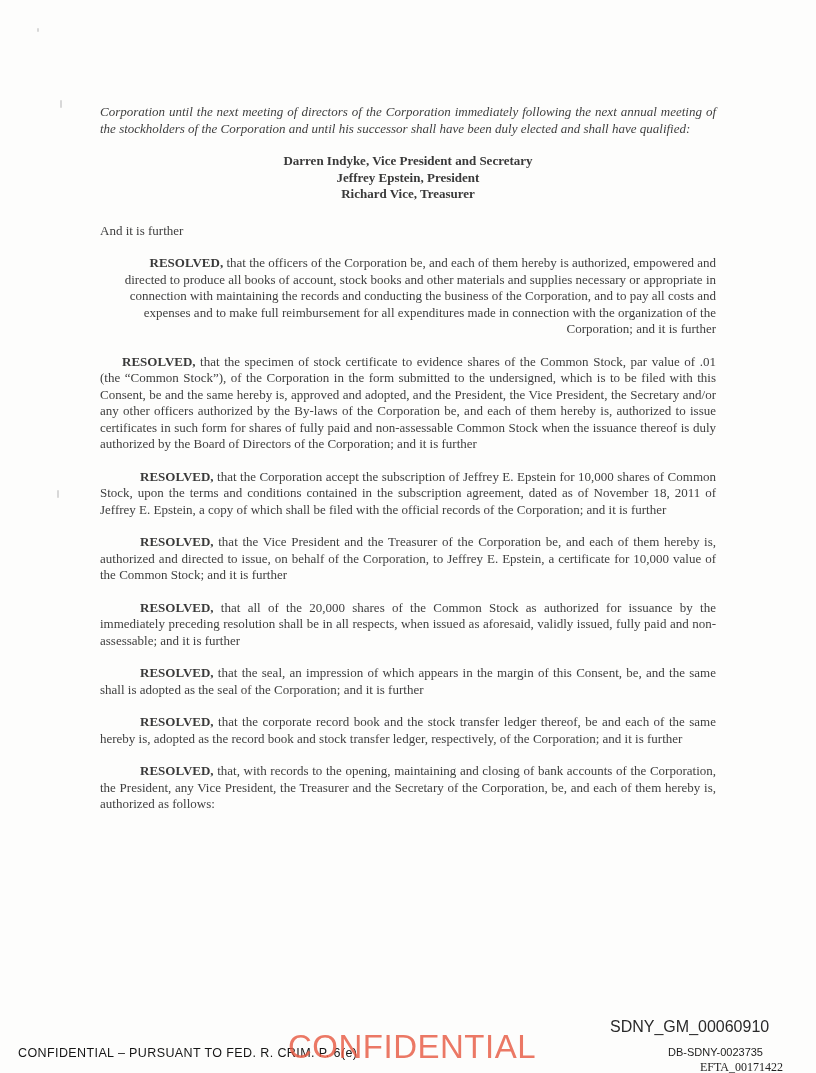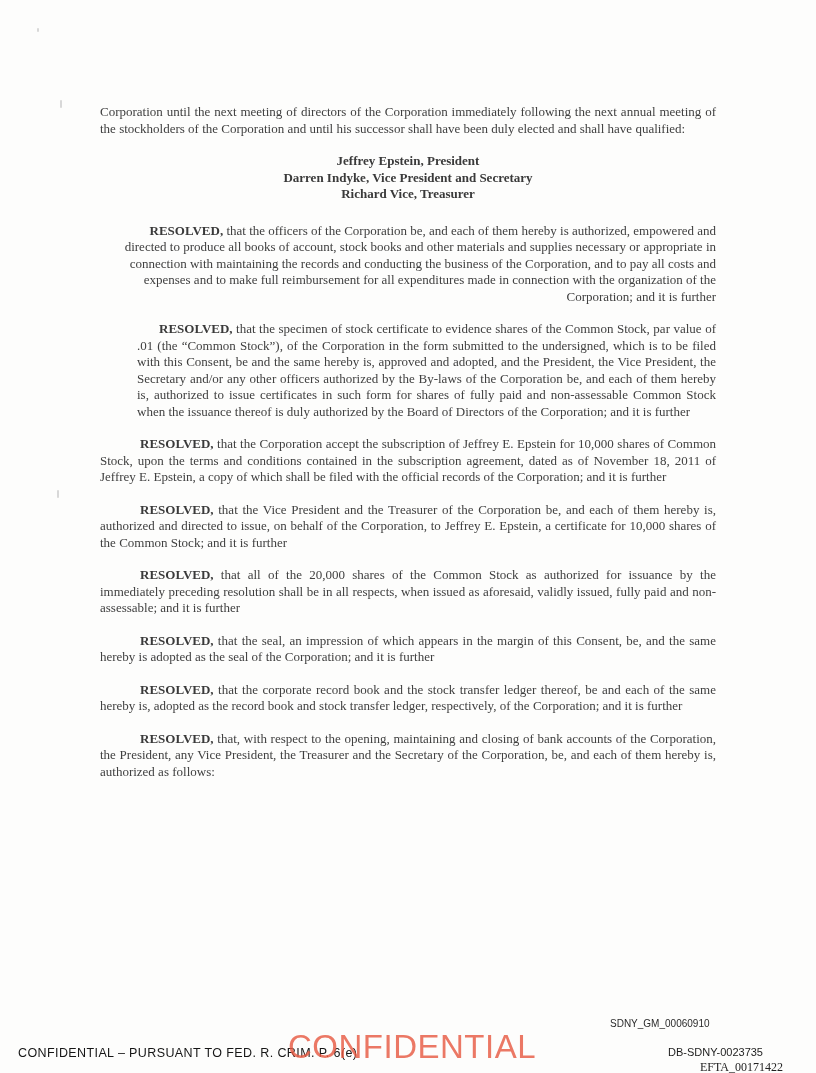--- a/index.html
+++ b/index.html
@@ -16,42 +16,42 @@
   .body-text {
     position: absolute;
     left: 100px;
     top: 104px;
     width: 616px;
     font-size: 13px;
     line-height: 16.5px;
     text-align: justify;
   }
   .para { margin-bottom: 16px; }
-  .intro { text-align: justify; }
+  .intro { text-align: justify; font-style: italic; }
   .officers {
     text-align: center;
     font-weight: bold;
     color: #3a3a3a;
     margin-top: 4px;
     margin-bottom: 20px;
   }
   .officers p { line-height: 16.5px; }
   .flush { text-align: left; }
   .resolution { text-indent: 40px; }
-  .indent-small { text-indent: 22px; margin-left: 37px; }
+  .indent-small { text-indent: 22px; }
   .ragged { text-align: right; }
   .lead { font-weight: bold; color: #3a3a3a; }
 
   
   .bates-top {
     position: absolute;
     left: 610px;
     top: 1018px;
     font-family: "Liberation Sans", sans-serif;
-    font-size: 10px;
+    font-size: 16px;
     color: #2a2a2a;
   }
   .legend {
     position: absolute;
     left: 18px;
     top: 1046px;
     font-family: "Liberation Sans", sans-serif;
     font-size: 12.5px;
     letter-spacing: 0.4px;
     color: #161616;
@@ -97,41 +97,42 @@
 
   <div class="artifact a1"></div>
   <div class="artifact a2"></div>
   <div class="artifact a3"></div>
 
   <div class="body-text">
 
     <p class="para intro">Corporation until the next meeting of directors of the Corporation immediately following the next annual meeting of the stockholders of the Corporation and until his successor shall have been duly elected and shall have qualified:</p>
 
     <div class="officers">
+      <p>Darren Indyke, Vice President and Secretary</p>
       <p>Jeffrey Epstein, President</p>
-      <p>Darren Indyke, Vice President and Secretary</p>
       <p>Richard Vice, Treasurer</p>
     </div>
 
+    <p class="para flush">And it is further</p>
 
     <p class="para resolution ragged"><span class="lead">RESOLVED,</span><span> that the officers of the Corporation be, and each of them hereby is authorized, empowered and directed to produce all books of account, stock books and other materials and supplies necessary or appropriate in connection with maintaining the records and conducting the business of the Corporation, and to pay all costs and expenses and to make full reimbursement for all expenditures made in connection with the organization of the Corporation; and it is further</span></p>
 
     <p class="para resolution indent-small"><span class="lead">RESOLVED,</span><span> that the specimen of stock certificate to evidence shares of the Common Stock, par value of .01 (the “Common Stock”), of the Corporation in the form submitted to the undersigned, which is to be filed with this Consent, be and the same hereby is, approved and adopted, and the President, the Vice President, the Secretary and/or any other officers authorized by the By-laws of the Corporation be, and each of them hereby is, authorized to issue certificates in such form for shares of fully paid and non-assessable Common Stock when the issuance thereof is duly authorized by the Board of Directors of the Corporation; and it is further</span></p>
 
     <p class="para resolution"><span class="lead">RESOLVED,</span><span> that the Corporation accept the subscription of Jeffrey E. Epstein for 10,000 shares of Common Stock, upon the terms and conditions contained in the subscription agreement, dated as of November 18, 2011 of Jeffrey E. Epstein, a copy of which shall be filed with the official records of the Corporation; and it is further</span></p>
 
-    <p class="para resolution"><span class="lead">RESOLVED,</span><span> that the Vice President and the Treasurer of the Corporation be, and each of them hereby is, authorized and directed to issue, on behalf of the Corporation, to Jeffrey E. Epstein, a certificate for 10,000 shares of the Common Stock; and it is further</span></p>
+    <p class="para resolution"><span class="lead">RESOLVED,</span><span> that the Vice President and the Treasurer of the Corporation be, and each of them hereby is, authorized and directed to issue, on behalf of the Corporation, to Jeffrey E. Epstein, a certificate for 10,000 value of the Common Stock; and it is further</span></p>
 
     <p class="para resolution"><span class="lead">RESOLVED,</span><span> that all of the 20,000 shares of the Common Stock as authorized for issuance by the immediately preceding resolution shall be in all respects, when issued as aforesaid, validly issued, fully paid and non-assessable; and it is further</span></p>
 
-    <p class="para resolution"><span class="lead">RESOLVED,</span><span> that the seal, an impression of which appears in the margin of this Consent, be, and the same hereby is adopted as the seal of the Corporation; and it is further</span></p>
+    <p class="para resolution"><span class="lead">RESOLVED,</span><span> that the seal, an impression of which appears in the margin of this Consent, be, and the same shall is adopted as the seal of the Corporation; and it is further</span></p>
 
     <p class="para resolution"><span class="lead">RESOLVED,</span><span> that the corporate record book and the stock transfer ledger thereof, be and each of the same hereby is, adopted as the record book and stock transfer ledger, respectively, of the Corporation; and it is further</span></p>
 
-    <p class="para resolution"><span class="lead">RESOLVED,</span><span> that, with respect to the opening, maintaining and closing of bank accounts of the Corporation, the President, any Vice President, the Treasurer and the Secretary of the Corporation, be, and each of them hereby is, authorized as follows:</span></p>
+    <p class="para resolution"><span class="lead">RESOLVED,</span><span> that, with records to the opening, maintaining and closing of bank accounts of the Corporation, the President, any Vice President, the Treasurer and the Secretary of the Corporation, be, and each of them hereby is, authorized as follows:</span></p>
 
   </div>
 
   <div class="bates-top">SDNY_GM_00060910</div>
 
   <div class="legend">CONFIDENTIAL – PURSUANT TO FED. R. CRIM. P. 6(e)</div>
 
   <div class="watermark" style="color: rgb(232, 92, 68);">CONFIDENTIAL</div>
 
   <div class="bates-right">DB-SDNY-0023735</div>

